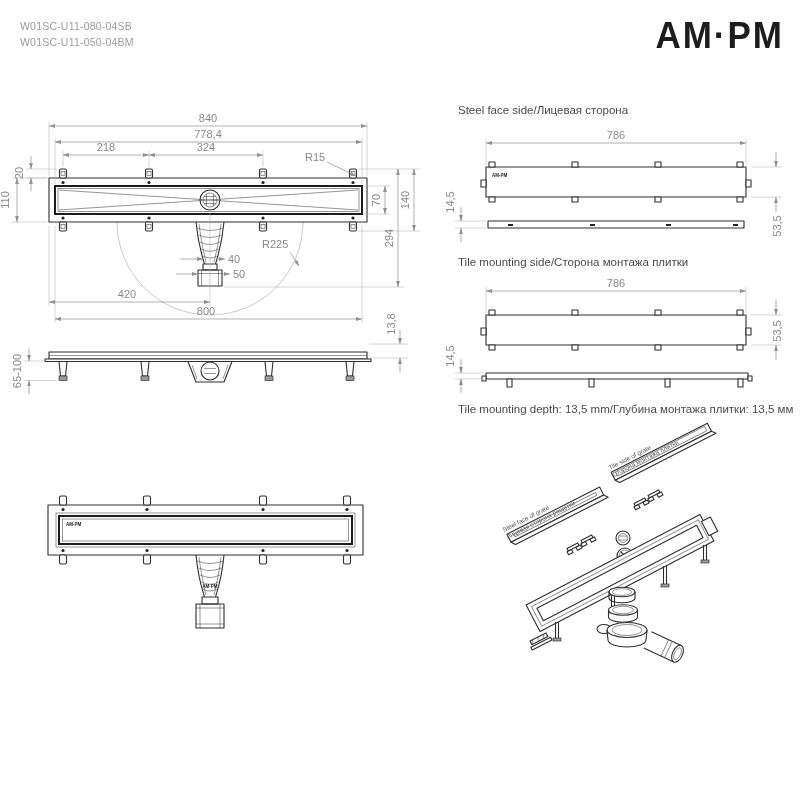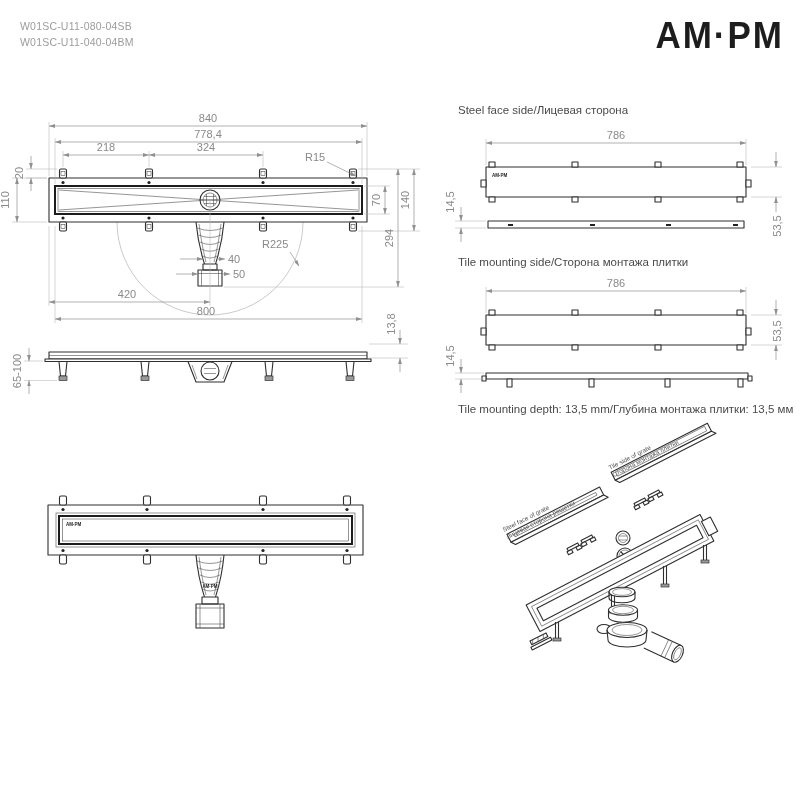--- a/index.html
+++ b/index.html
@@ -24,21 +24,21 @@
   svg .xlbl{font-size:6.3px;fill:#555;}
   svg .tiny{font-size:4.5px;font-weight:bold;fill:#1a1a1a;}
 </style>
 </head>
 <body>
 
 <div id="page">
 
   <div class="codes">
     <div>W01SC-U11-080-04SB</div>
-    <div>W01SC-U11-040-04BM</div>
+    <div>W01SC-U11-050-04BM</div>
   </div>
 
   <div class="logo">AM·PM</div>
 
   <svg width="800" height="800" viewBox="0 0 800 800">
     <defs>
       <marker id="ar" viewBox="0 0 10 6" refX="9.5" refY="3" markerWidth="9" markerHeight="5.4" orient="auto-start-reverse">
         <path d="M0,0 L10,3 L0,6 Z" fill="#909090"></path>
       </marker>
     </defs>

